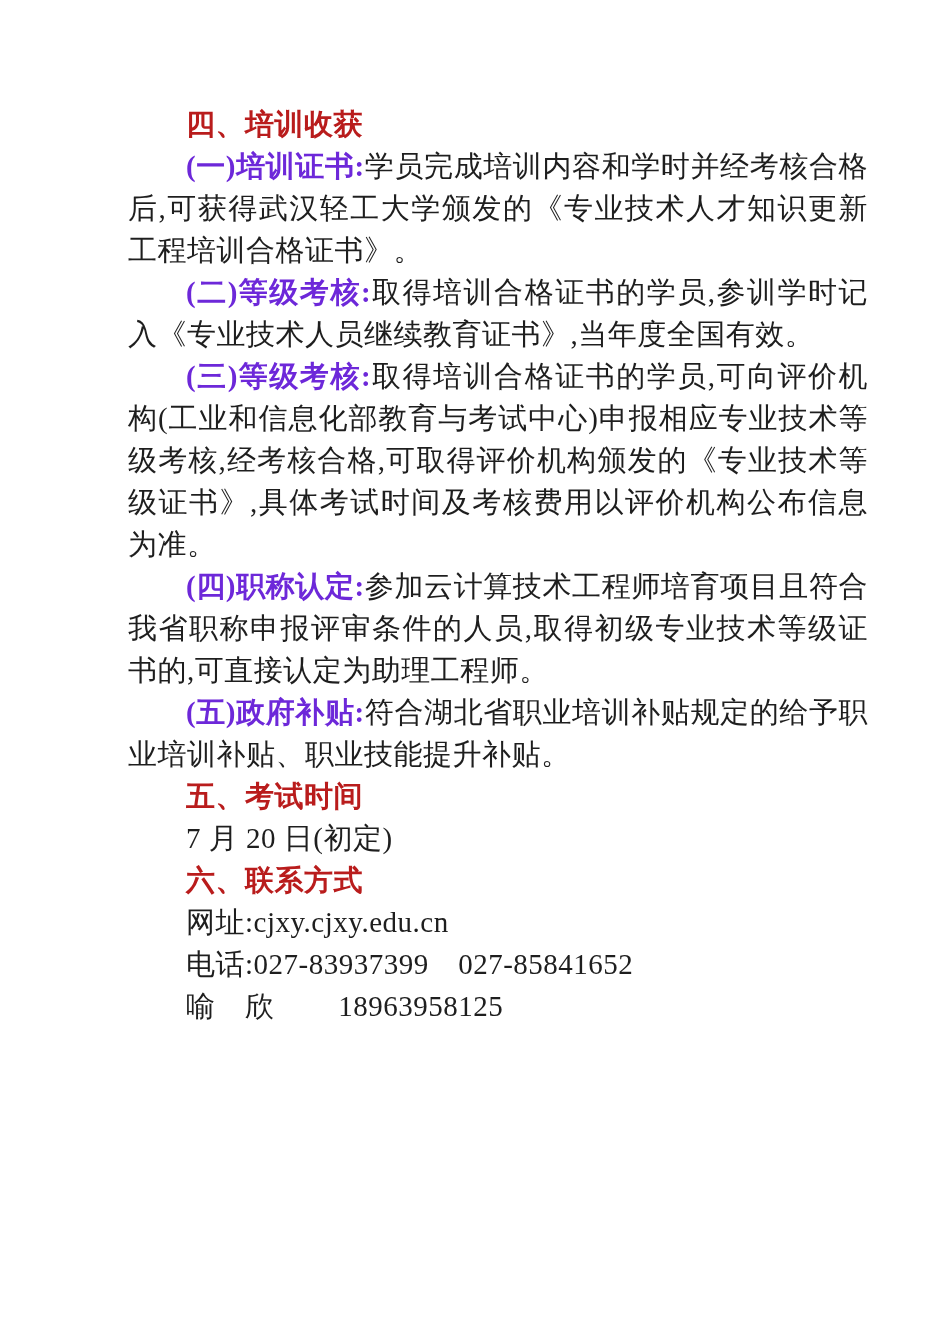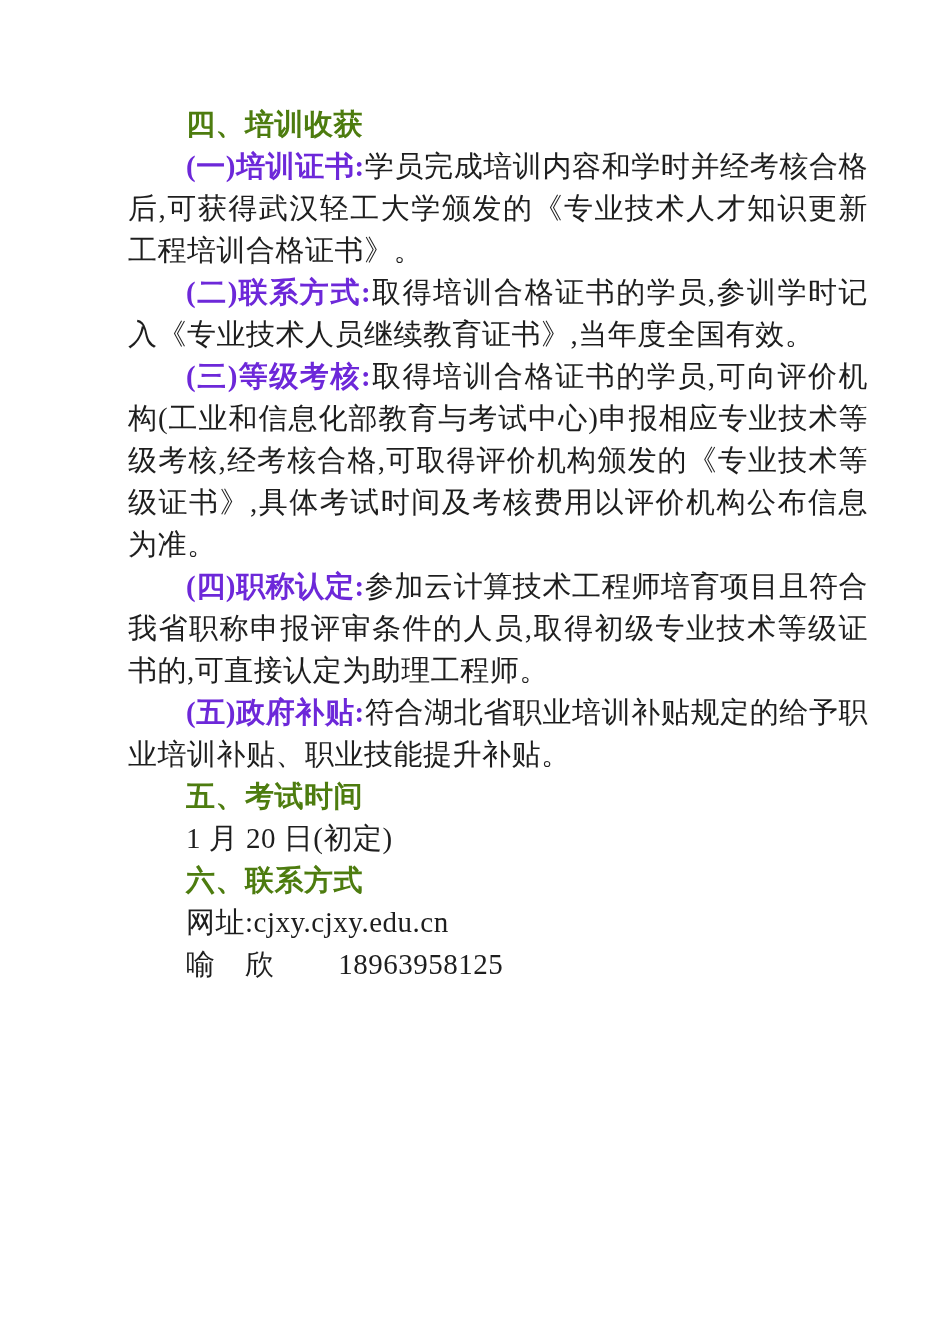--- a/index.html
+++ b/index.html
@@ -31,21 +31,21 @@
   }
   .content p {
     margin: 0;
     padding: 0;
   }
   .indent {
     text-indent: 2em;
   }
   .heading {
     font-weight: bold;
-    color: #4d7c0f;
+    color: #b91c1c;
     text-align: left;
   }
   .lead {
     font-weight: bold;
     color: #6d28d9;
   }
   .plainline {
     text-align: left;
   }
   .mobile {
@@ -59,44 +59,45 @@
   <div class="content">
 
 
     <p class="heading indent">四、培训收获</p>
 
     <p class="body indent">
       <span class="lead">(一)培训证书:</span><span>学员完成培训内容和学时并经考核合格后,可获得武汉轻工大学颁发的《专业技术人才知识更新工程培训合格证书》。</span>
     </p>
 
     <p class="body indent">
-      <span class="lead">(二)联系方式:</span><span>取得培训合格证书的学员,参训学时记入《专业技术人员继续教育证书》,当年度全国有效。</span>
+      <span class="lead">(二)等级考核:</span><span>取得培训合格证书的学员,参训学时记入《专业技术人员继续教育证书》,当年度全国有效。</span>
     </p>
 
     <p class="body indent">
       <span class="lead">(三)等级考核:</span><span>取得培训合格证书的学员,可向评价机构(工业和信息化部教育与考试中心)申报相应专业技术等级考核,经考核合格,可取得评价机构颁发的《专业技术等级证书》,具体考试时间及考核费用以评价机构公布信息为准。</span>
     </p>
 
     <p class="body indent">
       <span class="lead">(四)职称认定:</span><span>参加云计算技术工程师培育项目且符合我省职称申报评审条件的人员,取得初级专业技术等级证书的,可直接认定为助理工程师。</span>
     </p>
 
     <p class="body indent">
       <span class="lead">(五)政府补贴:</span><span>符合湖北省职业培训补贴规定的给予职业培训补贴、职业技能提升补贴。</span>
     </p>
 
     <p class="heading indent">五、考试时间</p>
 
-    <p class="plainline indent">1 月 20 日(初定)</p>
+    <p class="plainline indent">7 月 20 日(初定)</p>
 
     <p class="heading indent">六、联系方式</p>
 
 
     <p class="plainline indent">网址:cjxy.cjxy.edu.cn</p>
 
+    <p class="plainline indent">电话:027-83937399　027-85841652</p>
 
 
     <p class="plainline indent">
       <span>喻　欣</span><span class="mobile">18963958125</span>
     </p>
 
   </div>
 </div>
 
 </body></html>

